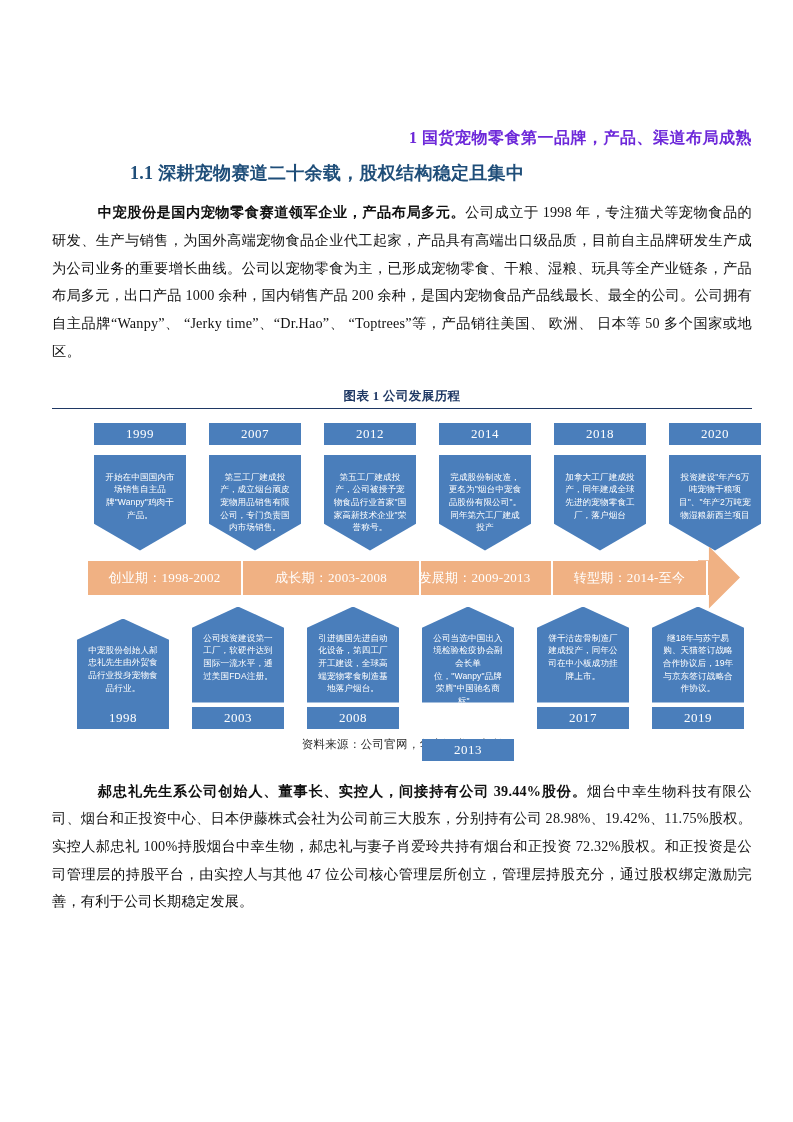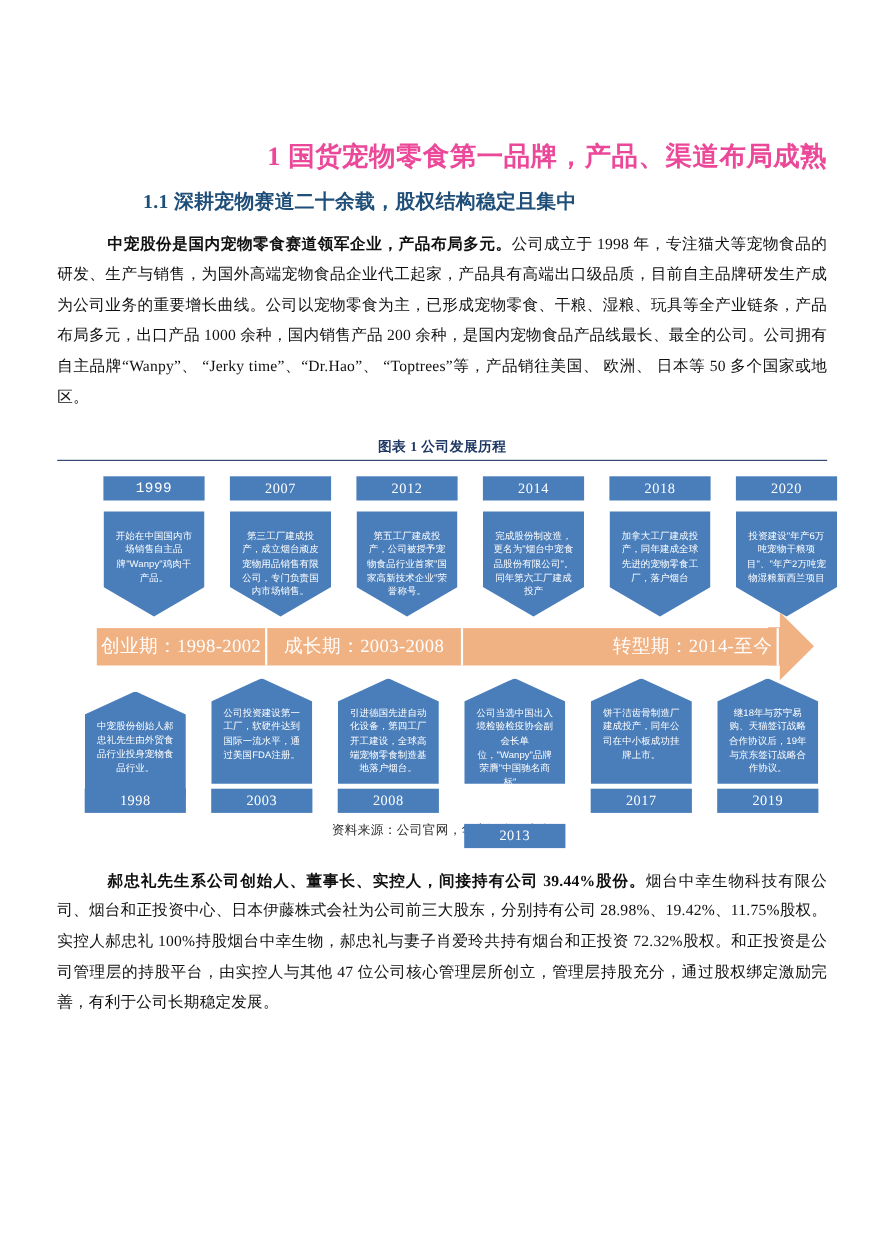--- a/index.html
+++ b/index.html
@@ -26,23 +26,23 @@
     left: 52px;
     top: 0;
     width: 700px;
   }
 
   
   .h1 {
     margin: 128px 0 0 0;
     font-family: "Liberation Serif", "DejaVu Serif", serif;
     font-weight: bold;
-    font-size: 24px;
+    font-size: 16px;
     line-height: 1.25;
-    color: #ec4899;
+    color: #6d28d9;
     letter-spacing: 0.5px;
     text-align: right;
   }
   .h2 {
     margin: 14px 0 0 0;
     font-family: "Liberation Serif", "DejaVu Serif", serif;
     font-weight: bold;
     font-size: 18px;
     line-height: 1.3;
     color: #1f4e79;
@@ -159,21 +159,21 @@
     background: #f0b183;
     -webkit-clip-path: polygon(0 22%, 26% 22%, 26% 0, 100% 50%, 26% 100%, 26% 78%, 0 78%);
     clip-path: polygon(0 22%, 26% 22%, 26% 0, 100% 50%, 26% 100%, 26% 78%, 0 78%);
   }
   .phase-cell {
     position: absolute;
     top: 150px;
     height: 34px;
     color: #ffffff;
     font-family: "Liberation Serif", "DejaVu Serif", serif;
-    font-size: 17px;
+    font-size: 13px;
     line-height: 34px;
     text-align: center;
     letter-spacing: 0.3px;
     border-right: 2px solid #ffffff;
     box-sizing: border-box;
   }
   .phase-cell:last-of-type { border-right: none; }
 
   
   .fig-source {
@@ -194,21 +194,21 @@
     <h2 class="h2">1.1  深耕宠物赛道二十余载，股权结构稳定且集中</h2>
 
     <p class="para indent"><span class="lead">中宠股份是国内宠物零食赛道领军企业，产品布局多元。</span><span>公司成立于 1998 年，专注猫犬等宠物食品的研发、生产与销售，为国外高端宠物食品企业代工起家，产品具有高端出口级品质，目前自主品牌研发生产成为公司业务的重要增长曲线。公司以宠物零食为主，已形成宠物零食、干粮、湿粮、玩具等全产业链条，产品布局多元，出口产品 1000 余种，国内销售产品 200 余种，是国内宠物食品产品线最长、最全的公司。公司拥有自主品牌“Wanpy”、 “Jerky time”、“Dr.Hao”、 “Toptrees”等，产品销往美国、 欧洲、 日本等 50 多个国家或地区。</span></p>
 
     <div class="figure-wrap">
       <div class="fig-label">图表 1 公司发展历程</div>
       <div class="fig-rule"></div>
 
       <div class="fig-canvas">
 
-        <div class="year-chip" style="left:42px;  top:12px; width:92px;font-family:Liberation Mono, monospace;">1999</div>
+        <div class="year-chip" style="left:42px;  top:12px; width:92px;">1999</div>
         <div class="year-chip" style="left:157px; top:12px; width:92px;">2007</div>
         <div class="year-chip" style="left:272px; top:12px; width:92px;">2012</div>
         <div class="year-chip" style="left:387px; top:12px; width:92px;">2014</div>
         <div class="year-chip" style="left:502px; top:12px; width:92px;">2018</div>
         <div class="year-chip" style="left:617px; top:12px; width:92px;">2020</div>
 
         <div class="pennant-top" style="left:42px;  top:44px; width:92px; height:96px;">
             <span class="txt">开始在中国国内市场销售自主品牌"Wanpy"鸡肉干产品。</span>
           </div>
         <div class="pennant-top" style="left:157px; top:44px; width:92px; height:96px;">
@@ -224,20 +224,21 @@
             <span class="txt">加拿大工厂建成投产，同年建成全球先进的宠物零食工厂，落户烟台</span>
           </div>
         <div class="pennant-top" style="left:617px; top:44px; width:92px; height:96px;">
             <span class="txt">投资建设"年产6万吨宠物干粮项目"、"年产2万吨宠物湿粮新西兰项目</span>
           </div>
 
         <div class="phase-arrow"></div>
         <div class="phase-band"></div>
         <div class="phase-cell" style="left:36px;  width:155px;">创业期：1998-2002</div>
         <div class="phase-cell" style="left:191px; width:178px;">成长期：2003-2008</div>
+        <div class="phase-cell" style="left:346px; width:155px;">发展期：2009-2013</div>
         <div class="phase-cell" style="left:501px; width:155px;">转型期：2014-至今</div>
 
         <div class="pennant-bot" style="left:25px;  top:208px; width:92px; height:96px;">
             <span class="txt">中宠股份创始人郝忠礼先生由外贸食品行业投身宠物食品行业。</span>
           </div>
         <div class="pennant-bot" style="left:140px; top:196px; width:92px; height:96px;">
             <span class="txt">公司投资建设第一工厂，软硬件达到国际一流水平，通过美国FDA注册。</span>
           </div>
         <div class="pennant-bot" style="left:255px; top:196px; width:92px; height:96px;">
             <span class="txt">引进德国先进自动化设备，第四工厂开工建设，全球高端宠物零食制造基地落户烟台。</span>

